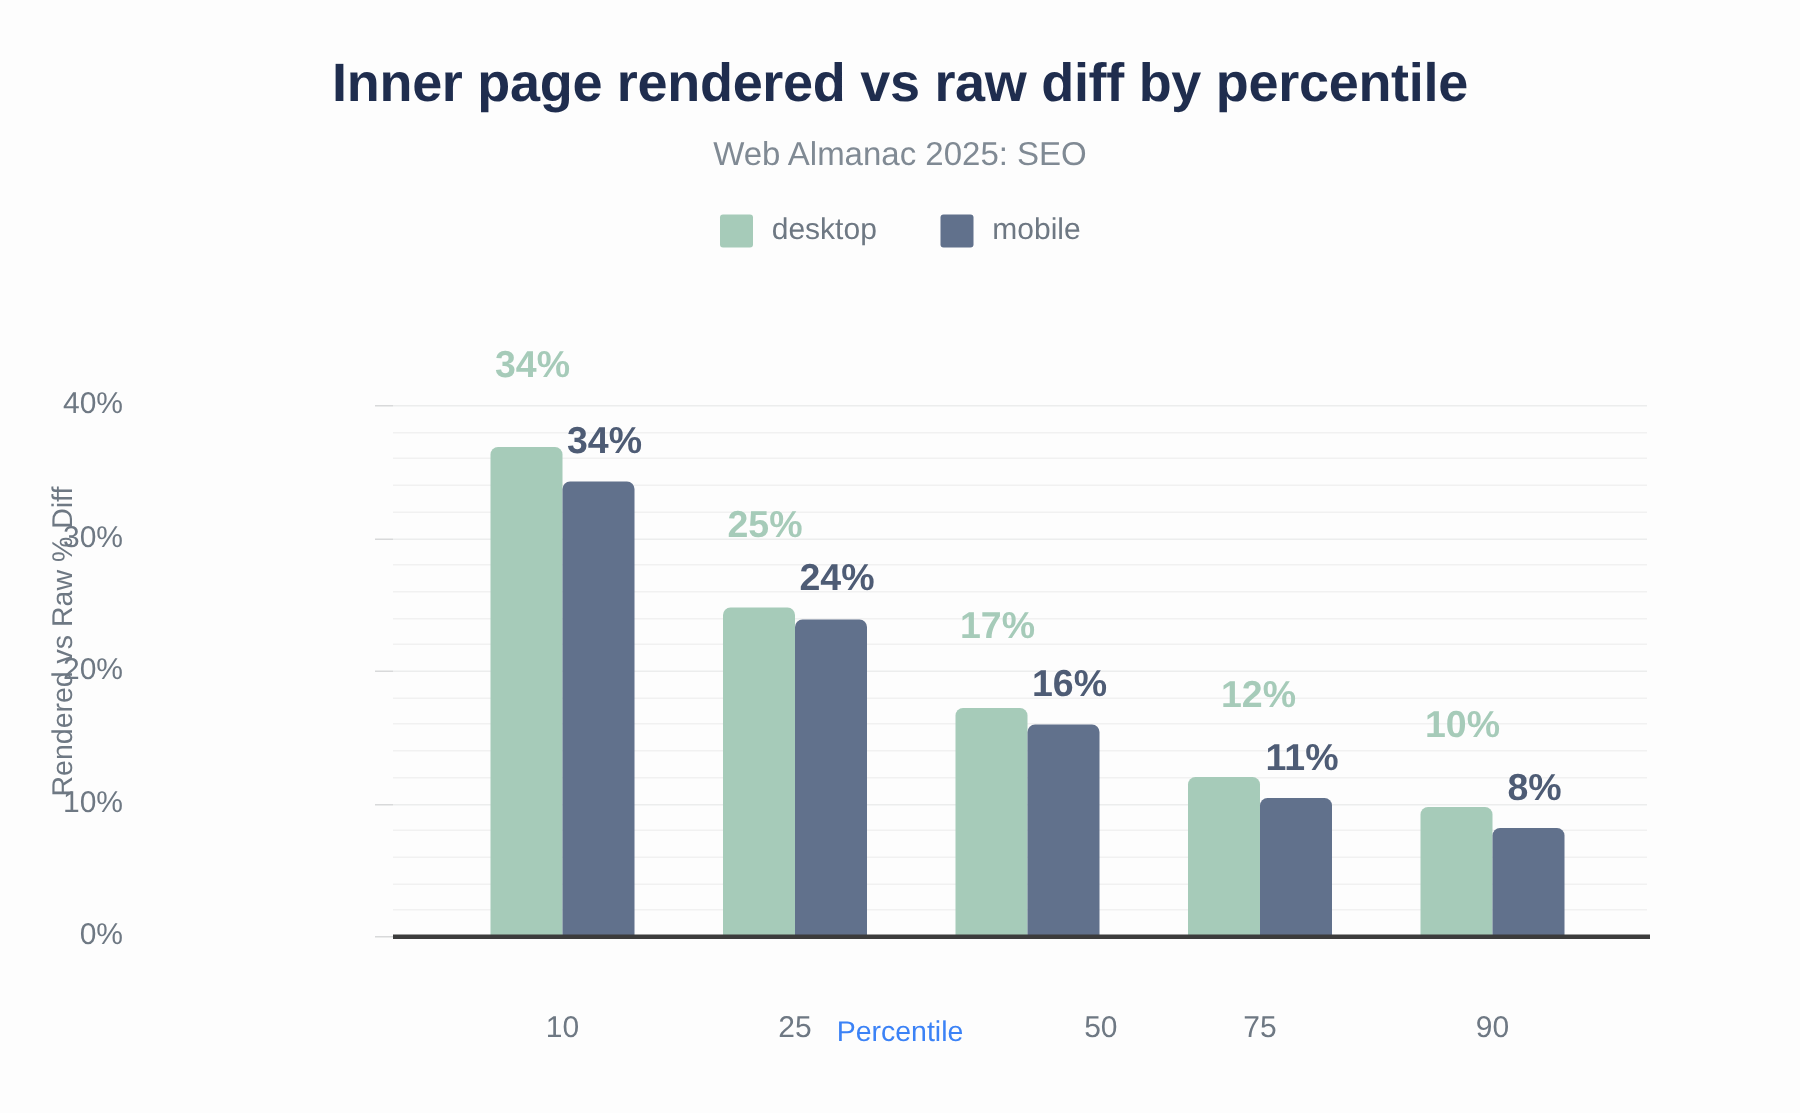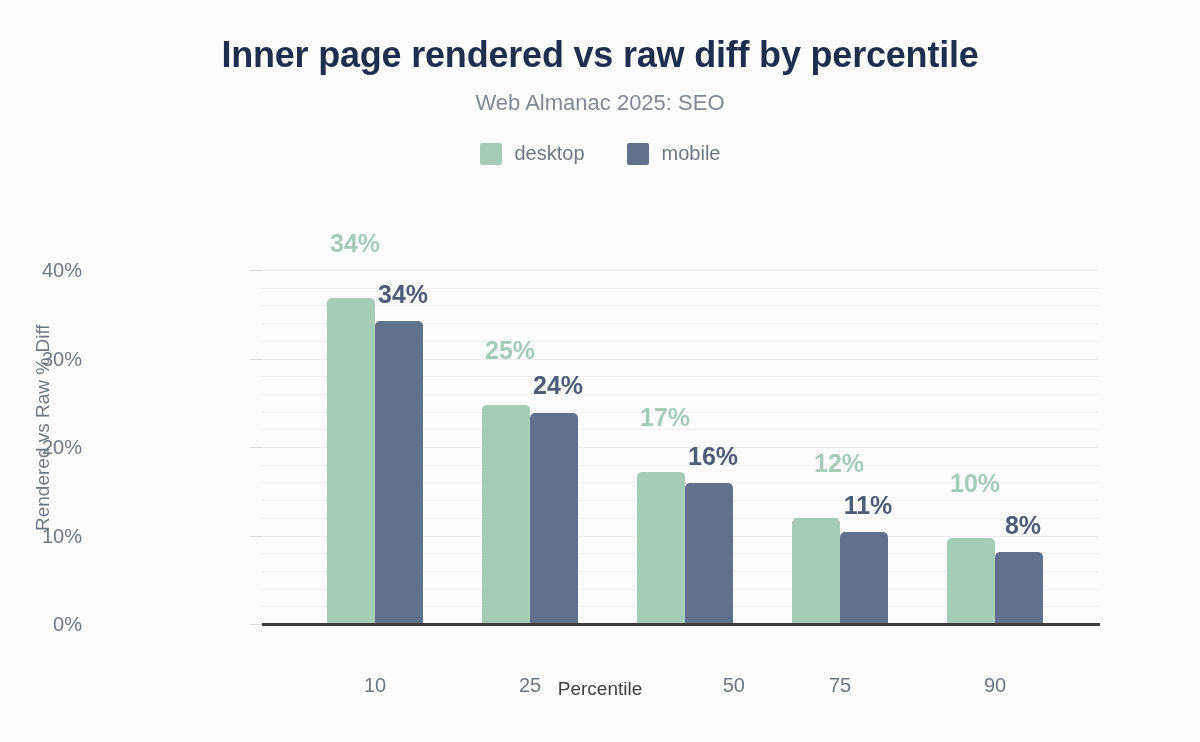--- a/index.html
+++ b/index.html
@@ -147,21 +147,21 @@
     font-size: 20px;
     color: #6e7883;
     transform: translateX(-50%);
     margin-top: 40px;
   }
   #x-axis-title {
     position: absolute;
     top: 678px; left: 0; width: 1200px;
     text-align: center;
     font-size: 19px;
-    color: #404040;
+    color: #3b82f6;
   }
 </style>
 </head>
 <body>
 
 <div id="chart-root">
 
   <div id="chart-title">Inner page rendered vs raw diff by percentile</div>
   <div id="chart-subtitle">Web Almanac 2025: SEO</div>
 

